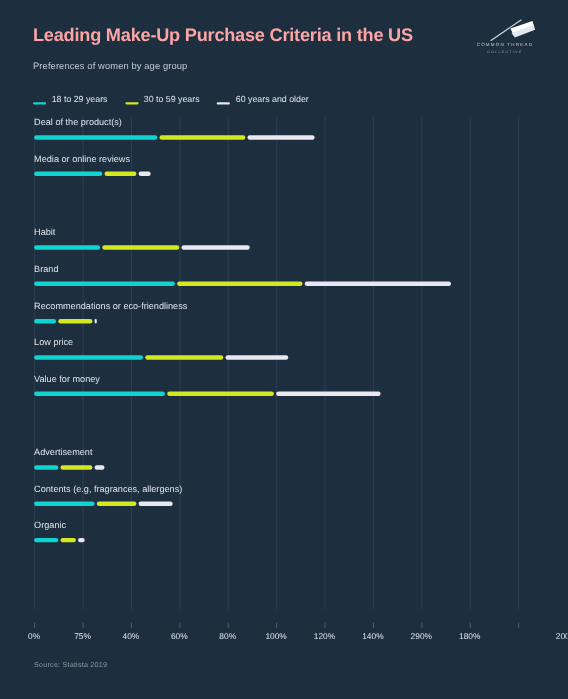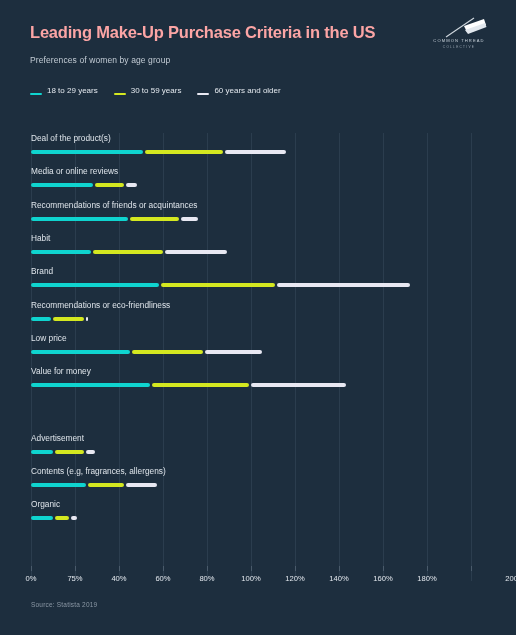--- a/index.html
+++ b/index.html
@@ -41,21 +41,21 @@
   .legend {
     position: absolute; left: 30px; top: 86px;
     display: flex; align-items: center; gap: 16px;
   }
   .legend-item { display: flex; align-items: flex-end; gap: 5px; }
   .legend-swatch { width: 12px; height: 2.5px; border-radius: 1px; display: block; }
   .legend-label { font-size: 8px; color: #e3e8ee; }
 
   
   .plot {
-    position: absolute; left: 31px; top: 133px;
+    position: absolute; left: 31px; top: 106px;
     width: 440px; height: 448px;
   }
   .gridline {
     position: absolute; top: 0; bottom: 0; width: 1px;
     background: #2b3d4e;
   }
   .ticks-row {
     position: absolute; left: 31px; top: 566px; width: 440px; height: 8px;
   }
   .tick-mark {
@@ -135,28 +135,20 @@
           <div class="seg" style="left: 114.4px; width: 77.2px; background: rgb(212, 232, 32);"></div>
           <div class="seg" style="left: 193.6px; width: 61.8px; background: rgb(232, 232, 242);"></div>
         </div>
       </div>
       <div class="row" style="top: 33.3px; height: 33.3px;">
         <div class="row-label">Media or online reviews</div>
         <div class="bar-track">
           <div class="seg" style="left: 0px; width: 61.8px; background: rgb(15, 212, 207);"></div>
           <div class="seg" style="left: 63.8px; width: 28.8px; background: rgb(212, 232, 32);"></div>
           <div class="seg" style="left: 94.6px; width: 11.2px; background: rgb(232, 232, 242);"></div>
-        </div>
-      </div>
-      <div class="row" style="top: 66.6px; height: 33.3px;">
-        <div class="row-label">Recommendations of friends or acquintances</div>
-        <div class="bar-track">
-          <div class="seg" style="left: 0px; width: 97px; background: rgb(15, 212, 207);"></div>
-          <div class="seg" style="left: 99px; width: 48.6px; background: rgb(212, 232, 32);"></div>
-          <div class="seg" style="left: 149.6px; width: 17.8px; background: rgb(232, 232, 242);"></div>
         </div>
       </div>
       <div class="row" style="top: 99.9px; height: 33.3px;">
         <div class="row-label">Habit</div>
         <div class="bar-track">
           <div class="seg" style="left: 0px; width: 59.6px; background: rgb(15, 212, 207);"></div>
           <div class="seg" style="left: 61.6px; width: 70.6px; background: rgb(212, 232, 32);"></div>
           <div class="seg" style="left: 134.2px; width: 61.8px; background: rgb(232, 232, 242);"></div>
         </div>
       </div>
@@ -229,21 +221,21 @@
       <div class="tick-label" style="left: 132px;">60%</div>
       <div class="tick-mark" style="left: 176px;"></div>
       <div class="tick-label" style="left: 176px;">80%</div>
       <div class="tick-mark" style="left: 220px;"></div>
       <div class="tick-label" style="left: 220px;">100%</div>
       <div class="tick-mark" style="left: 264px;"></div>
       <div class="tick-label" style="left: 264px;">120%</div>
       <div class="tick-mark" style="left: 308px;"></div>
       <div class="tick-label" style="left: 308px;">140%</div>
       <div class="tick-mark" style="left: 352px;"></div>
-      <div class="tick-label" style="left: 352px;">160%</div>
+      <div class="tick-label" style="left: 352px;">290%</div>
       <div class="tick-mark" style="left: 396px;"></div>
       <div class="tick-label" style="left: 396px;">180%</div>
       <div class="tick-mark" style="left: 440px;"></div>
       <div class="tick-label" style="left: 440px; margin-left: 44px;">200%</div>
     </div>
 
   <div class="source">Source: Statista 2019</div>
 </div>
 
 </body></html>

